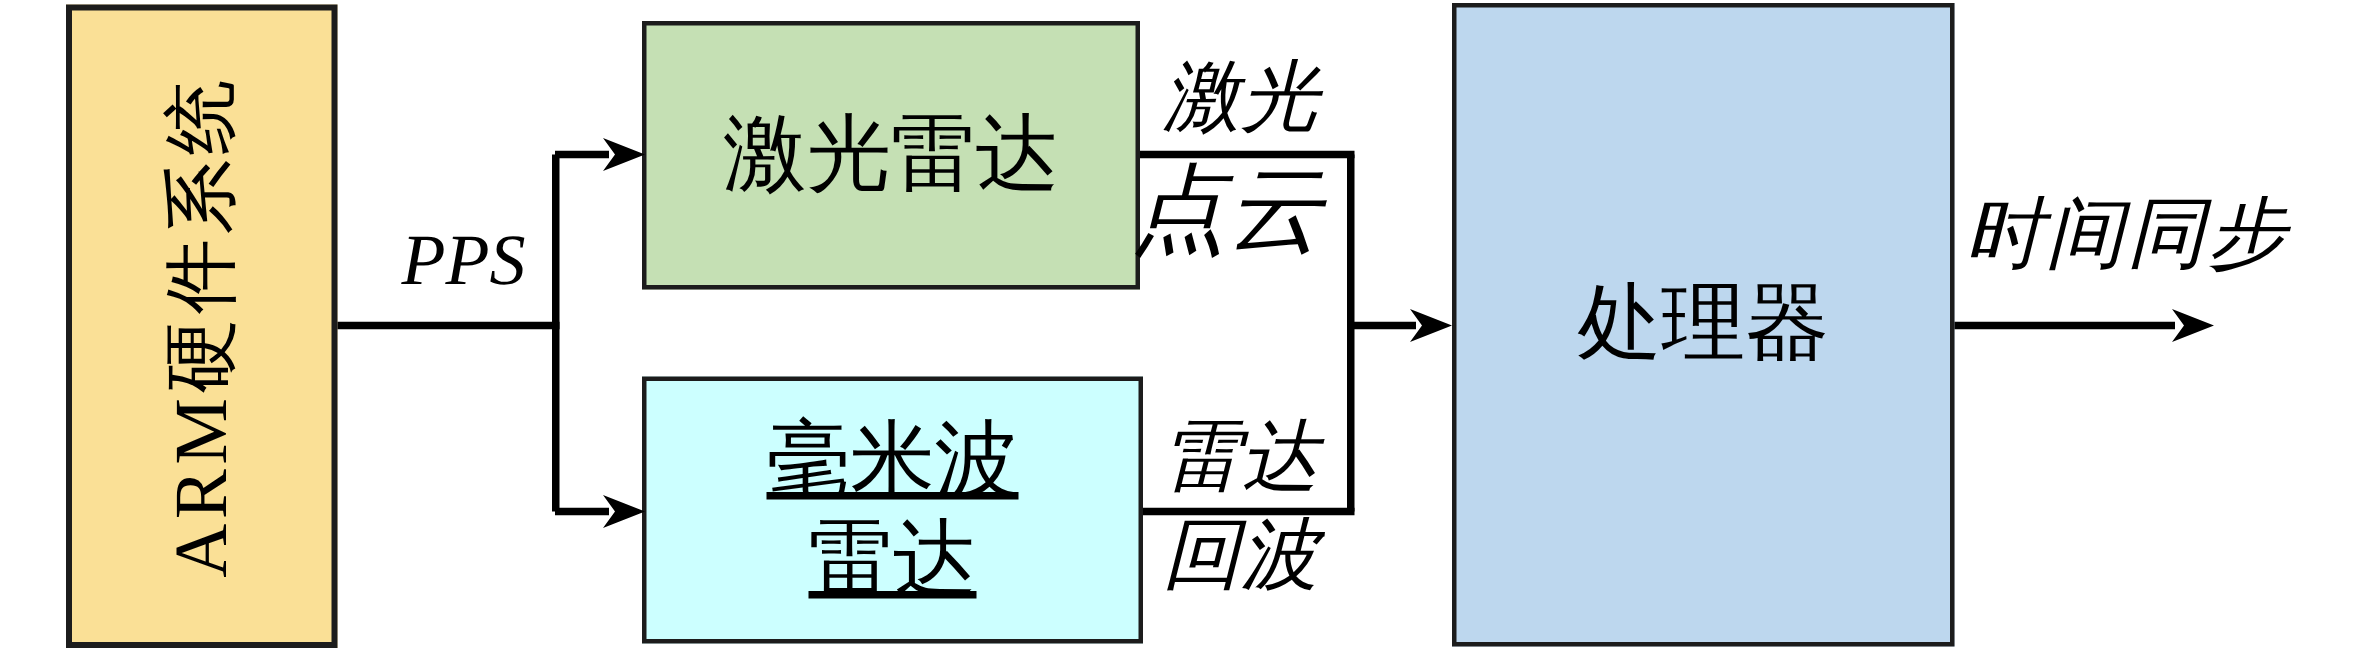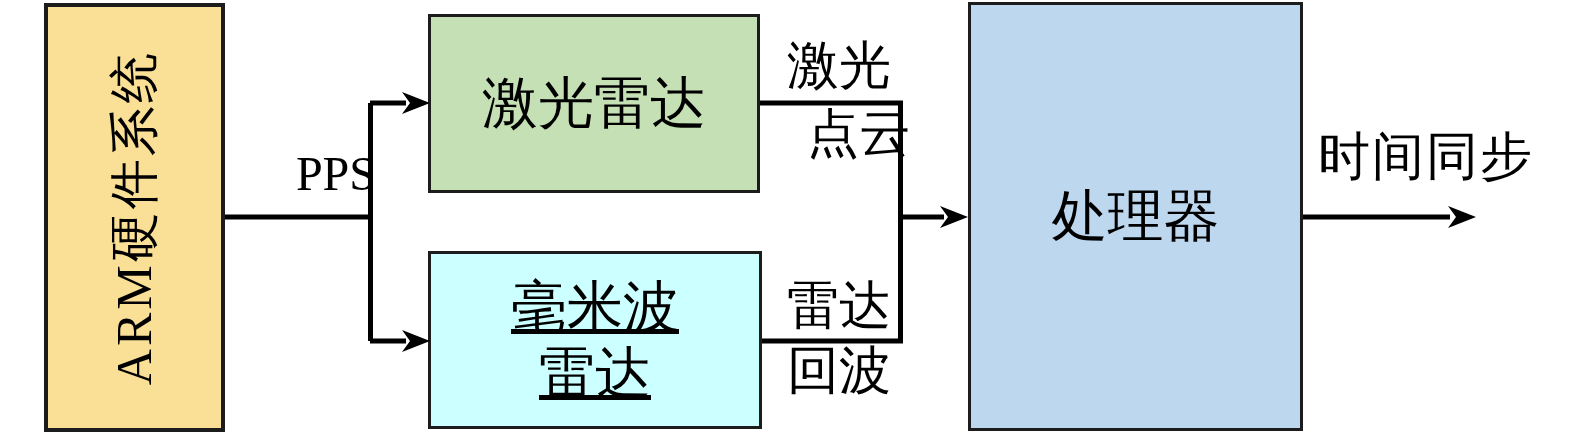--- a/index.html
+++ b/index.html
@@ -29,27 +29,28 @@
   #node-arm .node-label {
     transform: rotate(-90deg);
     font-size: 50px;
     letter-spacing: 3px;
   }
   #node-mmwave .node-label { white-space: normal; line-height: 1.18; text-decoration: underline; }
 
   .edge-label {
     position: absolute;
     color: #000000;
-    text-align: right;
+    text-align: center;
     white-space: nowrap;
     line-height: 1.0;
+    font-style: italic;
   }
   #label-pps { left: 242px; top: 150px; width: 134px; font-size: 48px; }
   #label-lidar-out-top    { left: 763px; top: 40px;  width: 128px; font-size: 52px; }
-  #label-lidar-out-bottom { left: 783px; top: 108px; width: 128px; font-size: 52px; }
+  #label-lidar-out-bottom { left: 754px; top: 108px; width: 128px; font-size: 64px; }
   #label-radar-out-top    { left: 763px; top: 280px; width: 128px; font-size: 52px; }
   #label-radar-out-bottom { left: 763px; top: 345px; width: 128px; font-size: 52px; }
   #label-output { left: 1302px; top: 131px; width: 232px; font-size: 52px; letter-spacing: 2px; }
 
   #wires {
     position: absolute;
     left: 0; top: 0;
     width: 1575px; height: 435px;
     pointer-events: none;
   }

